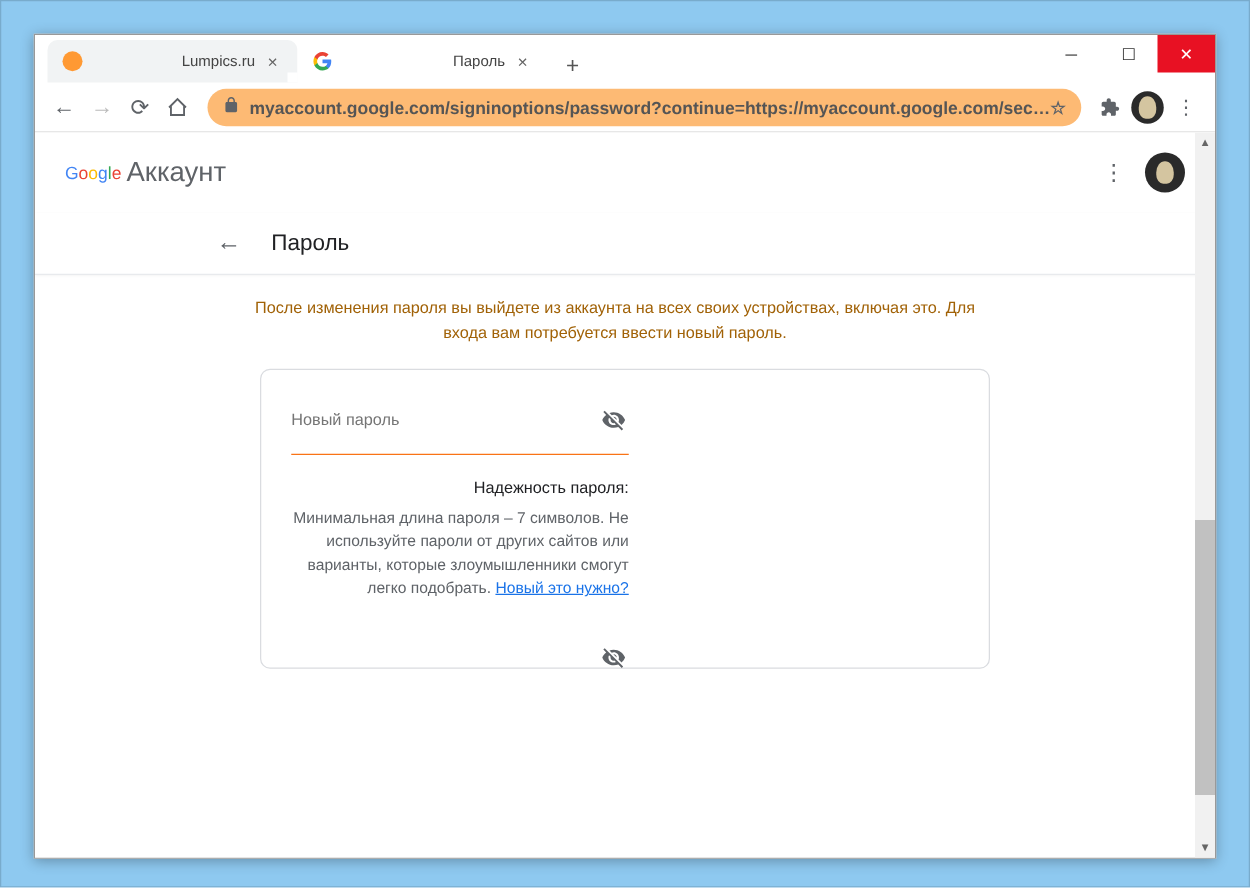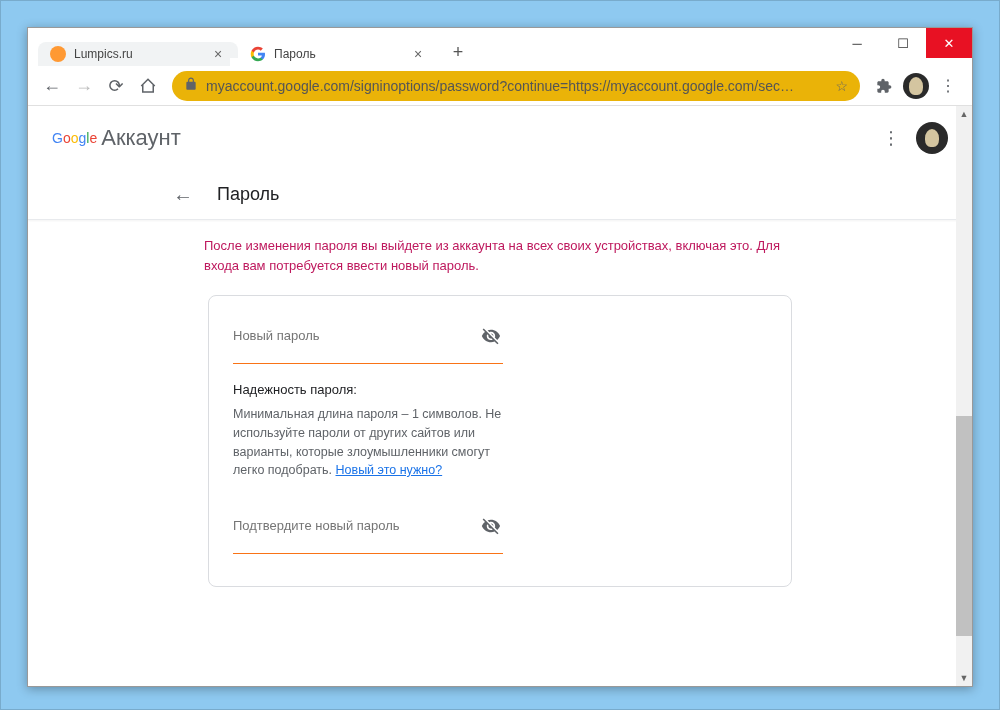--- a/index.html
+++ b/index.html
@@ -1,59 +1,59 @@
 <!DOCTYPE html>
 <html><head>
 <meta charset="utf-8">
 <style>
 *{margin:0;padding:0;box-sizing:border-box;font-family:Arial,sans-serif;}
 body{background:#8ec9f0;width:1000px;height:710px;overflow:hidden;}
 .window{position:absolute;top:27px;left:27px;width:946px;height:660px;background:#fff;border:1px solid #999;box-shadow:0 2px 10px rgba(0,0,0,0.3);}
 .titlebar{height:38px;background:#fff;display:flex;align-items:center;position:relative;}
 .tabs{display:flex;align-items:flex-end;height:38px;padding-left:10px;}
-.tab{display:flex;align-items:center;height:24px;padding:0 12px;font-size:12px;color:#444;position:relative;border-radius:8px 8px 0 0;margin-top:4px;min-width:200px;max-width:220px;}
+.tab{display:flex;align-items:center;height:34px;padding:0 12px;font-size:12px;color:#444;position:relative;border-radius:8px 8px 0 0;margin-top:4px;min-width:200px;max-width:220px;text-align:right;}
 .tab.inactive{background:#f1f3f4;}
 .tab.active{background:#fff;z-index:2;}
 .tab.active::before,.tab.active::after{content:'';position:absolute;bottom:0;width:8px;height:8px;background:#fff;}
 .tab.active::before{left:-8px;border-bottom-left-radius:0;}
 .tab.active::after{right:-8px;}
 .tab-favicon{width:16px;height:16px;margin-right:8px;flex-shrink:0;}
 .tab-title{flex:1;white-space:nowrap;overflow:hidden;text-overflow:ellipsis;}
 .tab-close{width:16px;height:16px;display:flex;align-items:center;justify-content:center;font-size:14px;color:#666;margin-left:6px;}
 .newtab{width:28px;height:28px;display:flex;align-items:center;justify-content:center;font-size:18px;color:#555;margin-left:6px;}
 .winbtns{position:absolute;right:0;top:0;display:flex;}
 .winbtn{width:46px;height:30px;display:flex;align-items:center;justify-content:center;font-size:13px;color:#333;}
 .winbtn.close{background:#e81123;color:#fff;}
 .addrbar{height:40px;background:#fff;display:flex;align-items:center;padding:0 8px;border-bottom:1px solid #e0e0e0;}
 .navbtn{width:32px;height:32px;display:flex;align-items:center;justify-content:center;color:#5f6368;font-size:18px;}
 .navbtn.disabled{color:#bbb;}
-.addrbox{flex:1;height:30px;background:#eab308;border-radius:15px;display:flex;align-items:center;padding:0 12px;margin:0 8px;font-size:14px;color:#555;}
+.addrbox{flex:1;height:30px;background:#fdba74;border-radius:15px;display:flex;align-items:center;padding:0 12px;margin:0 8px;font-size:14px;color:#555;font-weight:bold;}
 .lock-icon{margin-right:8px;color:#5f6368;}
 .url{flex:1;white-space:nowrap;overflow:hidden;text-overflow:ellipsis;}
 .abicon{width:32px;height:32px;display:flex;align-items:center;justify-content:center;color:#5f6368;}
 .avatar{width:26px;height:26px;border-radius:50%;background:#2a2a2a;display:flex;align-items:center;justify-content:center;overflow:hidden;}
 .avatar-inner{width:14px;height:18px;background:#d4c5a0;border-radius:50% 50% 40% 40%;}
 .content{height:calc(100% - 78px);overflow-y:auto;position:relative;background:#fff;}
 .gheader{height:64px;display:flex;align-items:center;padding:0 24px;position:relative;border-bottom:1px solid transparent;}
 .glogo{font-size:14px;font-weight:400;}
 .g1{color:#4285F4;}.g2{color:#EA4335;}.g3{color:#FBBC05;}.g4{color:#4285F4;}.g5{color:#34A853;}.g6{color:#EA4335;}
 .gaccount{color:#5f6368;font-size:22px;margin-left:4px;}
 .gheader-right{position:absolute;right:24px;display:flex;align-items:center;gap:16px;}
 .gmenu{font-size:18px;color:#5f6368;}
 .gavatar{width:32px;height:32px;border-radius:50%;background:#2a2a2a;display:flex;align-items:center;justify-content:center;}
 .subheader{height:50px;display:flex;align-items:center;padding:0 24px 0 145px;border-bottom:1px solid #e8eaed;box-shadow:0 1px 2px rgba(0,0,0,0.05);}
 .back-arrow{font-size:20px;color:#5f6368;margin-right:24px;}
 .subtitle{font-size:18px;color:#202124;}
 .main{padding:8px 0 40px 0;display:flex;flex-direction:column;align-items:center;}
-.desc{width:584px;font-size:13px;line-height:1.5;color:#be185d;padding:8px 0 20px 8px;text-align:left;align-self:flex-start;margin-left:168px;}
+.desc{width:584px;font-size:13px;line-height:1.5;color:#a16207;padding:8px 0 20px 8px;text-align:center;align-self:flex-start;margin-left:168px;}
 .card{width:584px;border:1px solid #dadce0;border-radius:8px;padding:24px;}
 .field{position:relative;margin-bottom:8px;}
 .field-input{width:270px;border:none;border-bottom:1px solid #f97316;padding:8px 30px 20px 0;font-size:13px;color:#9e9e9e;outline:none;background:transparent;}
 .eye-icon{position:absolute;left:248px;top:6px;color:#5f6368;}
-.strength{margin:18px 0 30px 0;width:270px;}
+.strength{margin:18px 0 30px 0;width:270px;text-align:right;}
 .strength-title{font-size:13px;color:#202124;margin-bottom:8px;}
 .strength-text{font-size:12.5px;line-height:1.5;color:#5f6368;}
 .learn-link{color:#1a73e8;}
 .submit-btn{background:#1a73e8;color:#fff;border:none;padding:10px 22px;font-size:13px;font-weight:500;border-radius:4px;margin-top:26px;letter-spacing:0.5px;}
 .scrolltrack{position:absolute;right:0;top:0;width:16px;height:100%;background:#f1f1f1;}
 .scrollthumb{position:absolute;right:0;top:310px;width:16px;height:220px;background:#c1c1c1;}
 .scrollarrow{position:absolute;right:0;width:16px;height:16px;display:flex;align-items:center;justify-content:center;font-size:9px;color:#666;background:#f1f1f1;}
 .scrollarrow.up{top:0;}
 .scrollarrow.down{bottom:0;}
 .orange-favicon{width:16px;height:16px;border-radius:50%;background:#ff9933;position:relative;}
@@ -149,26 +149,25 @@
           <input type="password" class="field-input" placeholder="Новый пароль" style="">
           <span class="eye-icon">
             <svg width="20" height="20" viewBox="0 0 24 24" fill="#5f6368">
                   <path d="M12 7c2.8 0 5 2.2 5 5 0 .6-.1 1.3-.4 1.8l2.9 2.9c1.5-1.3 2.7-2.9 3.4-4.7-1.7-4.4-6-7.5-11-7.5-1.4 0-2.7.2-4 .7l2.2 2.2c.6-.2 1.2-.4 1.9-.4zM2 4.3l2.3 2.3.5.5C3.1 8.3 1.8 10 1 12c1.7 4.4 6 7.5 11 7.5 1.5 0 3-.3 4.4-.8l.4.4L19.7 22 21 20.7 3.3 3 2 4.3zM7.5 9.8l1.5 1.5c0 .2-.1.4-.1.7 0 1.7 1.3 3 3 3 .2 0 .5 0 .7-.1l1.5 1.5c-.7.3-1.4.5-2.2.5-2.8 0-5-2.2-5-5 0-.7.2-1.4.6-2.1zm4.3-.8l3.1 3.1v-.2c0-1.7-1.3-3-3-3h-.1z"></path>
                 </svg>
           </span>
         </div>
         <div class="strength">
           <div class="strength-title">Надежность пароля:</div>
           <div class="strength-text">
-            <span>Минимальная длина пароля – 1 символов. Не используйте пароли от других сайтов или варианты, которые злоумышленники смогут легко подобрать.</span>
+            <span>Минимальная длина пароля – 7 символов. Не используйте пароли от других сайтов или варианты, которые злоумышленники смогут легко подобрать.</span>
             <a href="#" class="learn-link">Новый это нужно?</a>
           </div>
         </div>
         <div class="field">
-          <input type="password" class="field-input" placeholder="Подтвердите новый пароль" style="">
           <span class="eye-icon">
             <svg width="20" height="20" viewBox="0 0 24 24" fill="#5f6368">
                   <path d="M12 7c2.8 0 5 2.2 5 5 0 .6-.1 1.3-.4 1.8l2.9 2.9c1.5-1.3 2.7-2.9 3.4-4.7-1.7-4.4-6-7.5-11-7.5-1.4 0-2.7.2-4 .7l2.2 2.2c.6-.2 1.2-.4 1.9-.4zM2 4.3l2.3 2.3.5.5C3.1 8.3 1.8 10 1 12c1.7 4.4 6 7.5 11 7.5 1.5 0 3-.3 4.4-.8l.4.4L19.7 22 21 20.7 3.3 3 2 4.3zM7.5 9.8l1.5 1.5c0 .2-.1.4-.1.7 0 1.7 1.3 3 3 3 .2 0 .5 0 .7-.1l1.5 1.5c-.7.3-1.4.5-2.2.5-2.8 0-5-2.2-5-5 0-.7.2-1.4.6-2.1zm4.3-.8l3.1 3.1v-.2c0-1.7-1.3-3-3-3h-.1z"></path>
                 </svg>
           </span>
         </div>
       </div>
     </div>
 
     <div class="scrolltrack">

